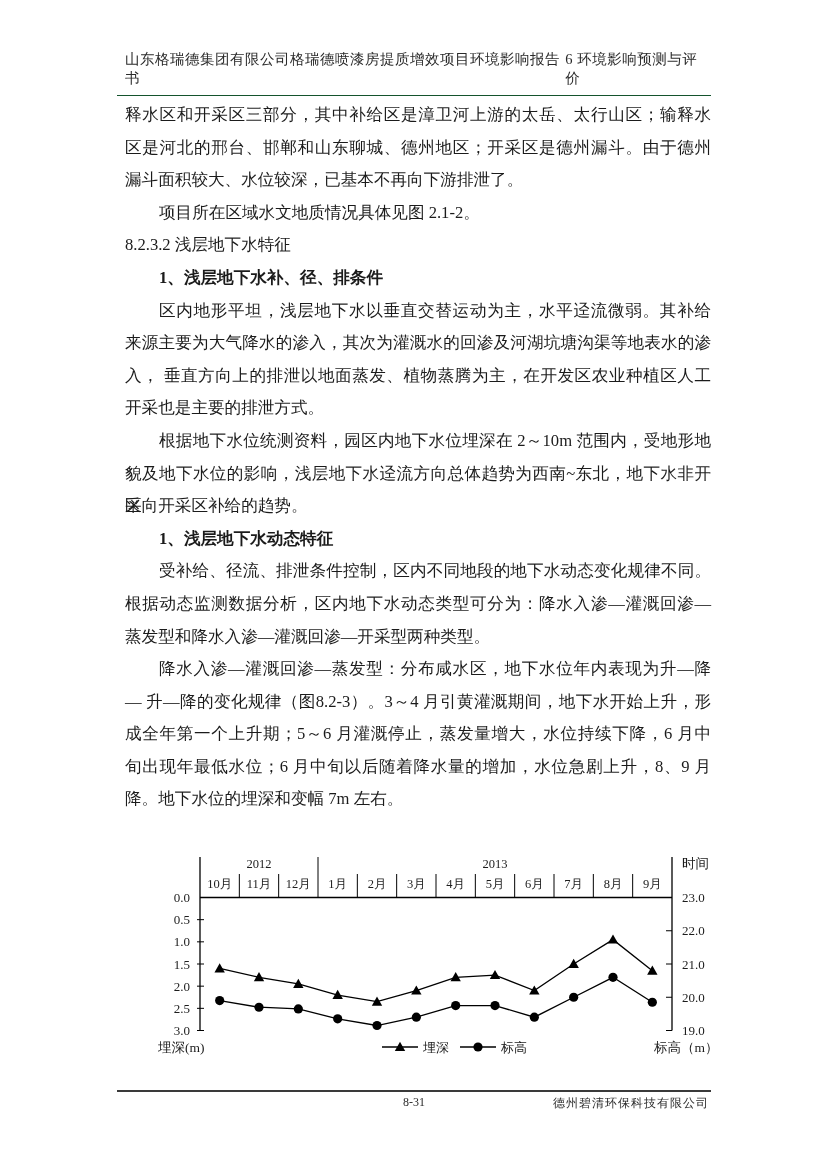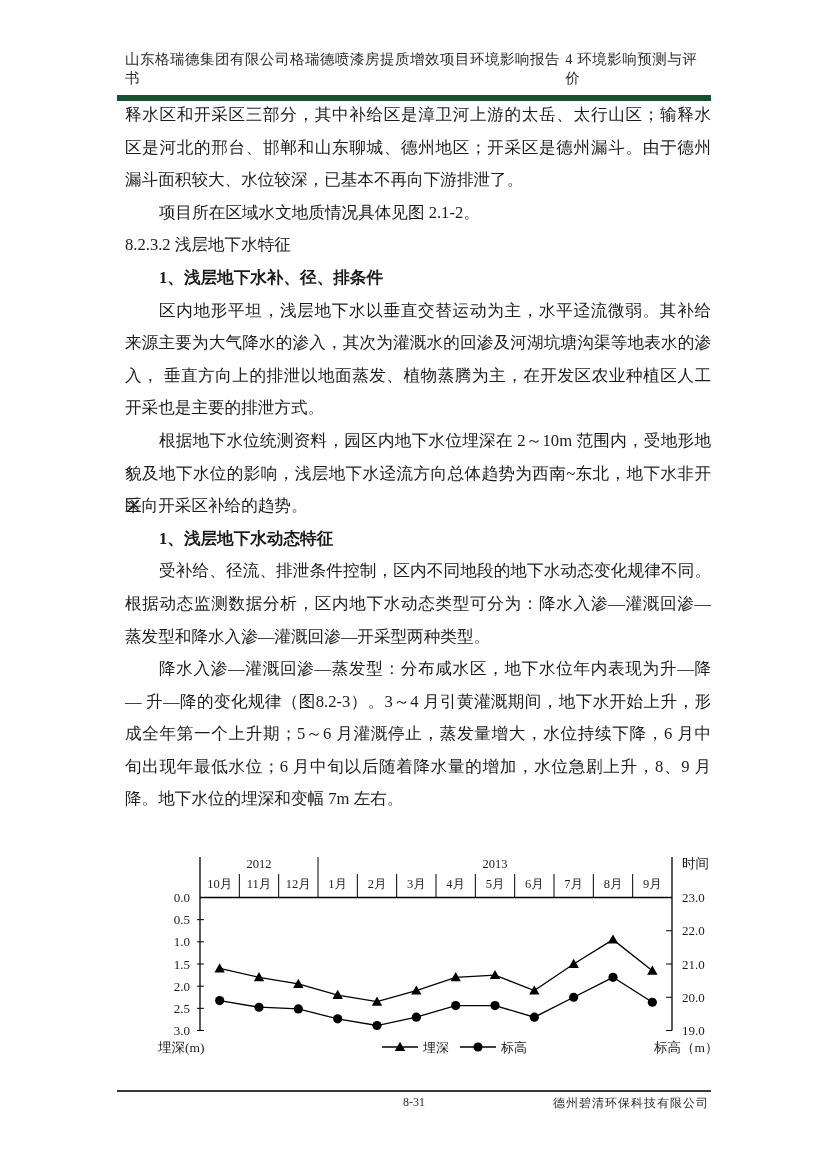--- a/index.html
+++ b/index.html
@@ -3,21 +3,21 @@
 <meta charset="utf-8">
 <style>
   html,body{margin:0;padding:0;background:#e8e8e8;}
   .page{
     position:relative; width:827px; height:1169px; background:#ffffff;
     font-family:"Liberation Serif","DejaVu Serif",serif; color:#1b1b1b;
     margin:0 auto; overflow:hidden;
   }
   .header{
     position:absolute; left:117px; right:116px; top:50px;
-    border-bottom:6px solid #14532d; padding:0 2px 7px 8px;
+    border-bottom:1px solid #14532d; padding:0 2px 7px 8px;
     display:flex; justify-content:space-between; align-items:flex-end;
     font-size:14.5px; color:#2a2a2a; letter-spacing:0.5px;
   }
   .body-text{ position:absolute; left:125px; top:99px; width:586px; }
   .line{
     font-size:16.6px; line-height:32.6px; height:32.6px;
     text-align:justify; text-align-last:justify; color:#1b1b1b;
   }
   .line.end{ text-align-last:left; }
   .line.indent{ text-indent:34px; }
@@ -35,21 +35,21 @@
   .footer .page-num{ position:absolute; left:0; right:0; text-align:center; }
   .footer .company{ position:absolute; right:2px; letter-spacing:1px; }
 </style>
 </head>
 <body>
 
 <div class="page">
 
   <div class="header">
     <span>山东格瑞德集团有限公司格瑞德喷漆房提质增效项目环境影响报告书</span>
-    <span>4 环境影响预测与评价</span>
+    <span>6 环境影响预测与评价</span>
   </div>
 
   <div class="body-text">
       <div class="line">释水区和开采区三部分，其中补给区是漳卫河上游的太岳、太行山区；输释水</div>
       <div class="line">区是河北的邢台、邯郸和山东聊城、德州地区；开采区是德州漏斗。由于德州</div>
       <div class="line end">漏斗面积较大、水位较深，已基本不再向下游排泄了。</div>
       <div class="line indent end">项目所在区域水文地质情况具体见图 2.1-2。</div>
       <div class="line end">8.2.3.2 浅层地下水特征</div>
       <div class="line indent bold end">1、浅层地下水补、径、排条件</div>
       <div class="line indent">区内地形平坦，浅层地下水以垂直交替运动为主，水平迳流微弱。其补给</div>

